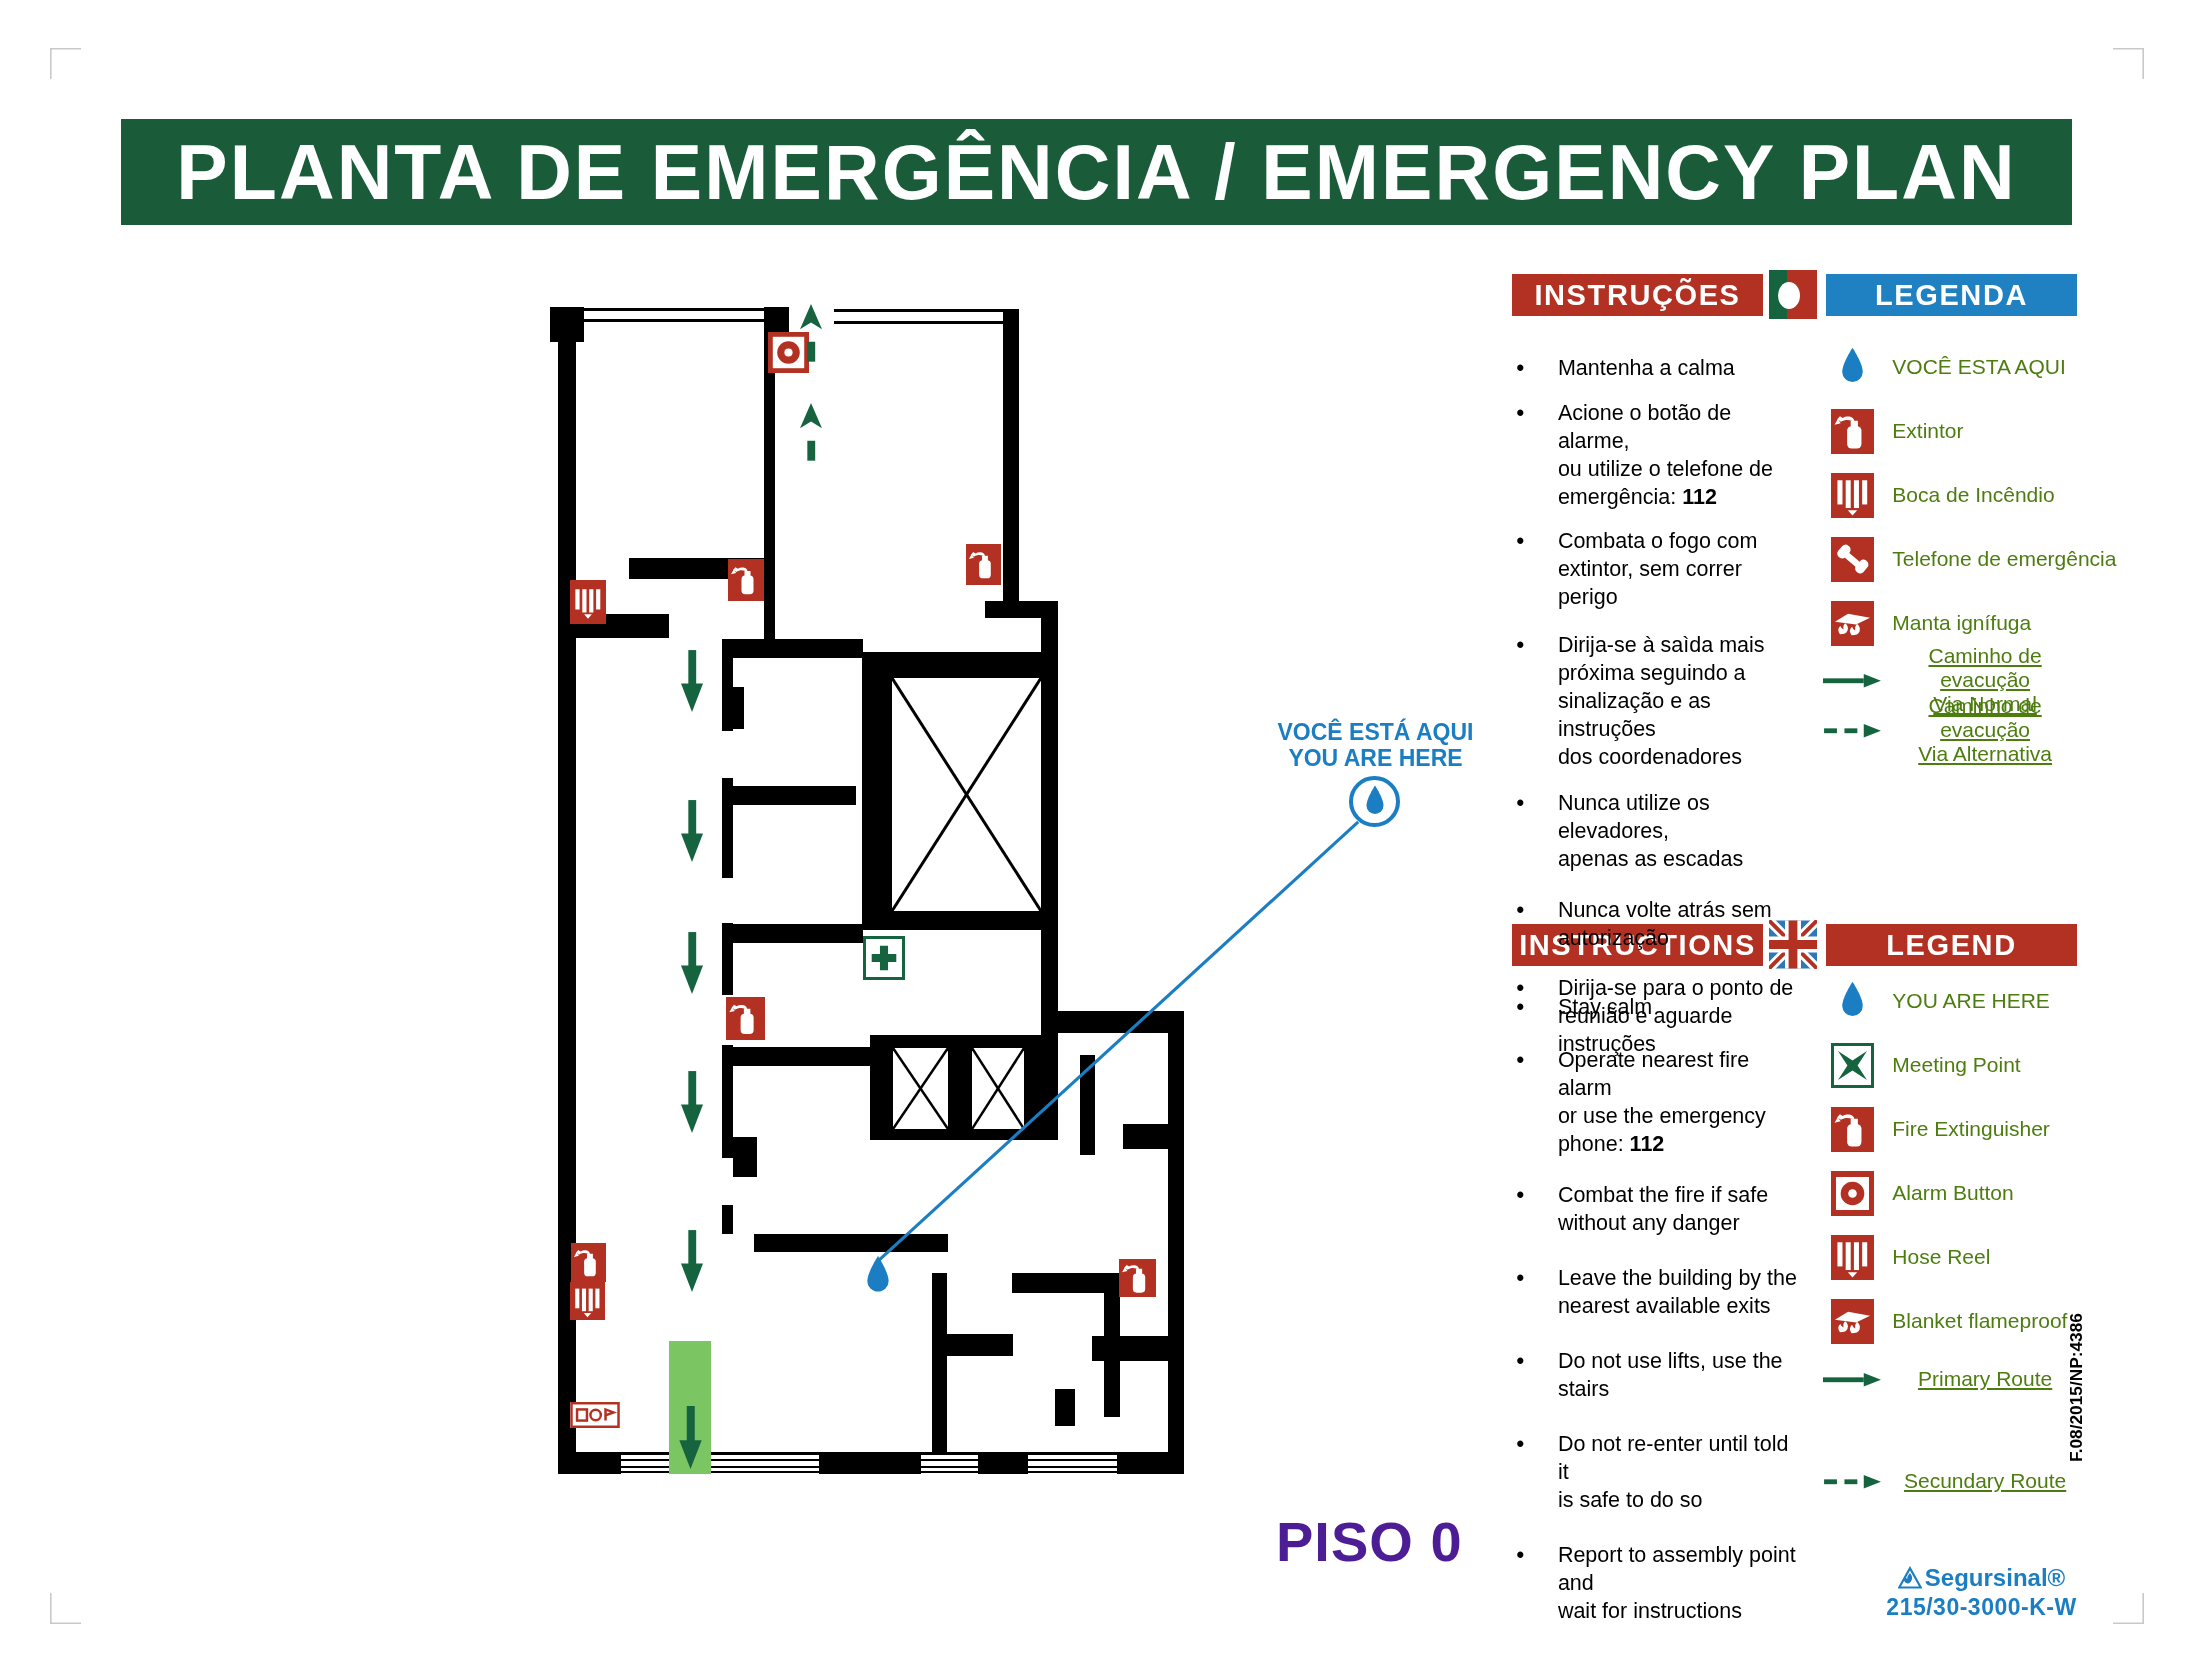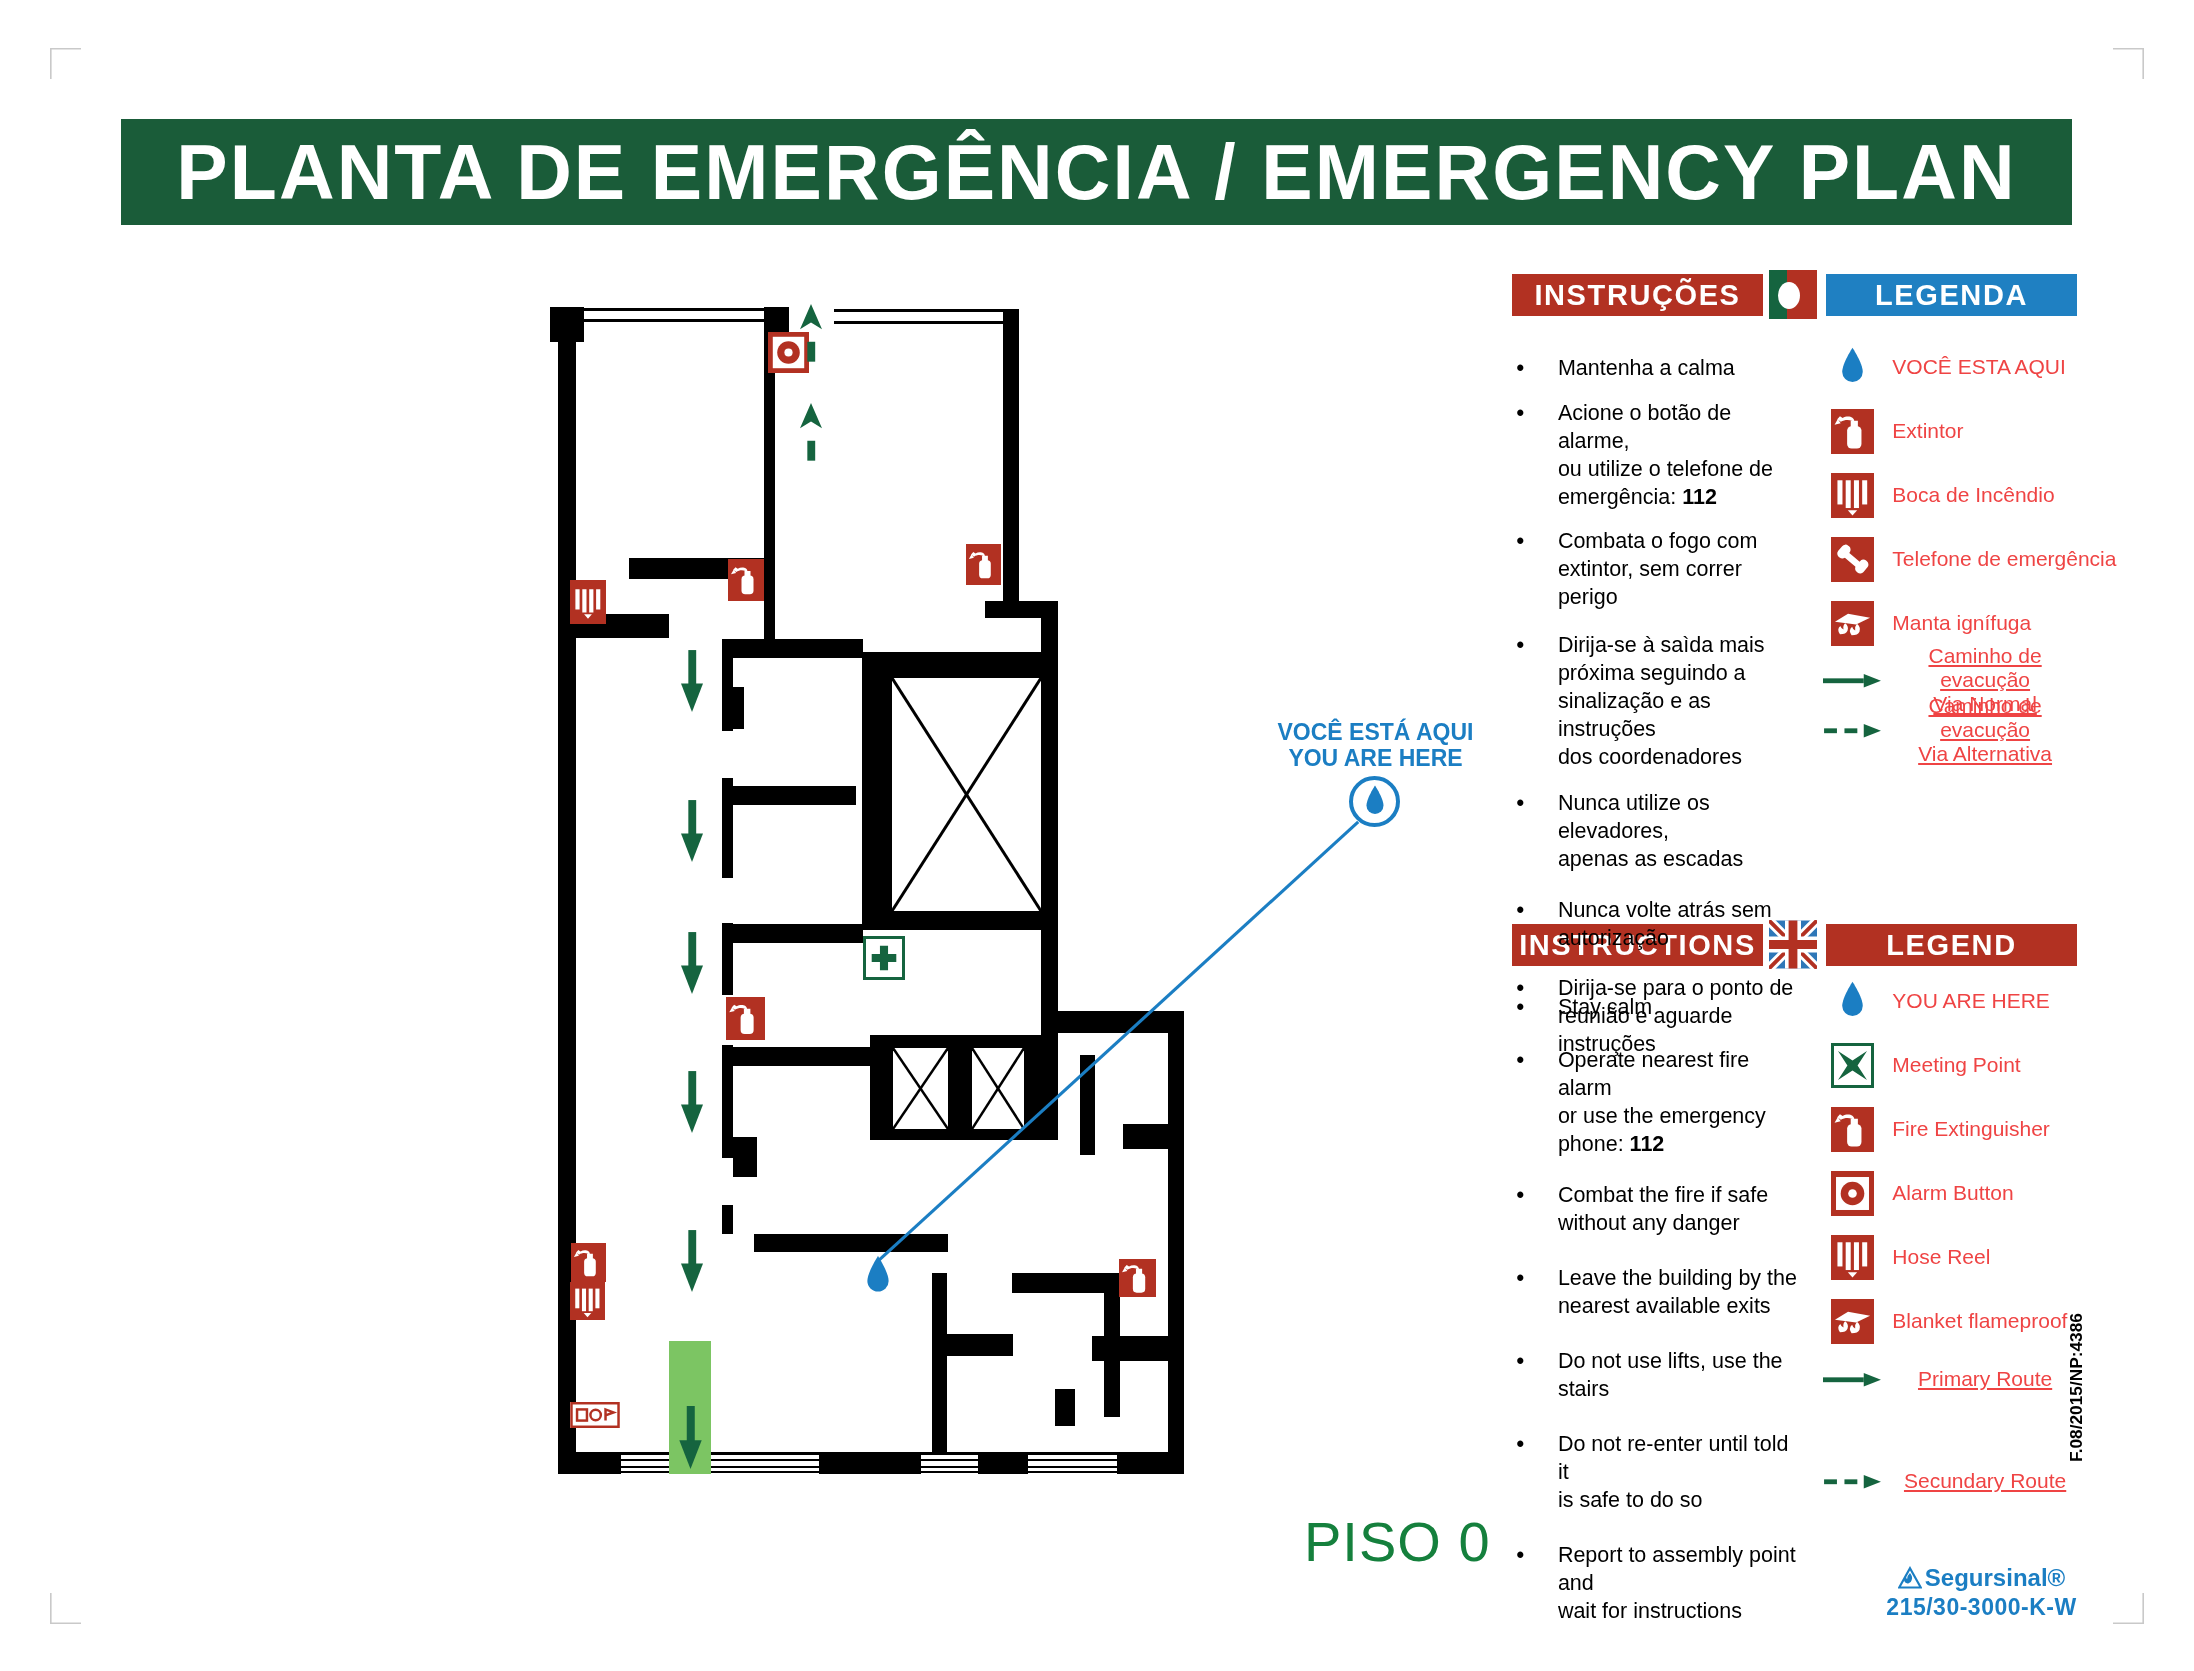--- a/index.html
+++ b/index.html
@@ -40,21 +40,21 @@
 
   
   #callout-text{position:absolute;left:1268px;top:719px;width:215px;text-align:center;
     color:#1b7ec3;font-size:23px;line-height:26px;font-weight:700;}
   #callout-circle{position:absolute;left:1349px;top:776px;width:43px;height:43px;
     border:4.2px solid #1b7ec3;border-radius:50%;display:flex;align-items:center;justify-content:center;}
   #callout-circle svg{width:24px;height:35px;}
   #overlay-svg{position:absolute;left:0;top:0;pointer-events:none;}
 
   
-  #floor-label{position:absolute;left:1304px;top:1509px;font-size:56px;font-weight:400;letter-spacing:1px;color:#15803d;}
+  #floor-label{position:absolute;left:1276px;top:1509px;font-size:56px;font-weight:700;letter-spacing:1px;color:#4c1d95;}
 
   
   .banner{position:absolute;height:42px;width:251px;display:flex;align-items:center;justify-content:center;
     color:#fff;font-weight:700;font-size:29px;letter-spacing:1.6px;}
   .banner.red{background:#b23122;}
   .banner.blue{background:#1f80c2;}
   .flag{position:absolute;width:48px;height:49px;}
   #flag-pt{left:1769px;top:270px;display:flex;}
   #flag-pt .g{width:38%;height:100%;background:#15643f;}
   #flag-pt .r{width:62%;height:100%;background:#b23122;}
@@ -81,21 +81,21 @@
   #instr-en .instr-item:nth-child(4){margin-bottom:27px;}
   #instr-en .instr-item:nth-child(5){margin-bottom:27px;}
   #instr-en .instr-item:nth-child(6){margin-bottom:27px;}
 
   
   .legend-col{position:absolute;left:1818px;width:367px;}
   #legend-pt{top:335px;}
   #legend-en{top:969px;}
   .legend-row{display:flex;align-items:center;height:64px;}
   .legend-row .icon-cell{width:68px;flex:none;display:flex;align-items:center;justify-content:center;}
-  .legend-row .lab{font-size:21px;line-height:24px;color:#ef4444;padding-left:6.3px;}
+  .legend-row .lab{font-size:21px;line-height:24px;color:#4d7c0f;padding-left:6.3px;}
   .legend-row.route{height:50px;}
   .legend-row.route .lab{text-align:center;width:194px;padding-left:2.1px;text-decoration:underline;}
   #legend-pt .legend-row.route:nth-child(8){margin-top:15px;}
   #legend-en .legend-row.route{height:52px;}
   #legend-en .legend-row.route:nth-child(8){margin-top:50px;}
   .icon-box{position:relative;}
   .icon-box svg{display:block;width:100%;height:100%;}
 
   
   #branding{position:absolute;left:1866px;top:1564px;width:231px;text-align:center;color:#1b7ec3;}

